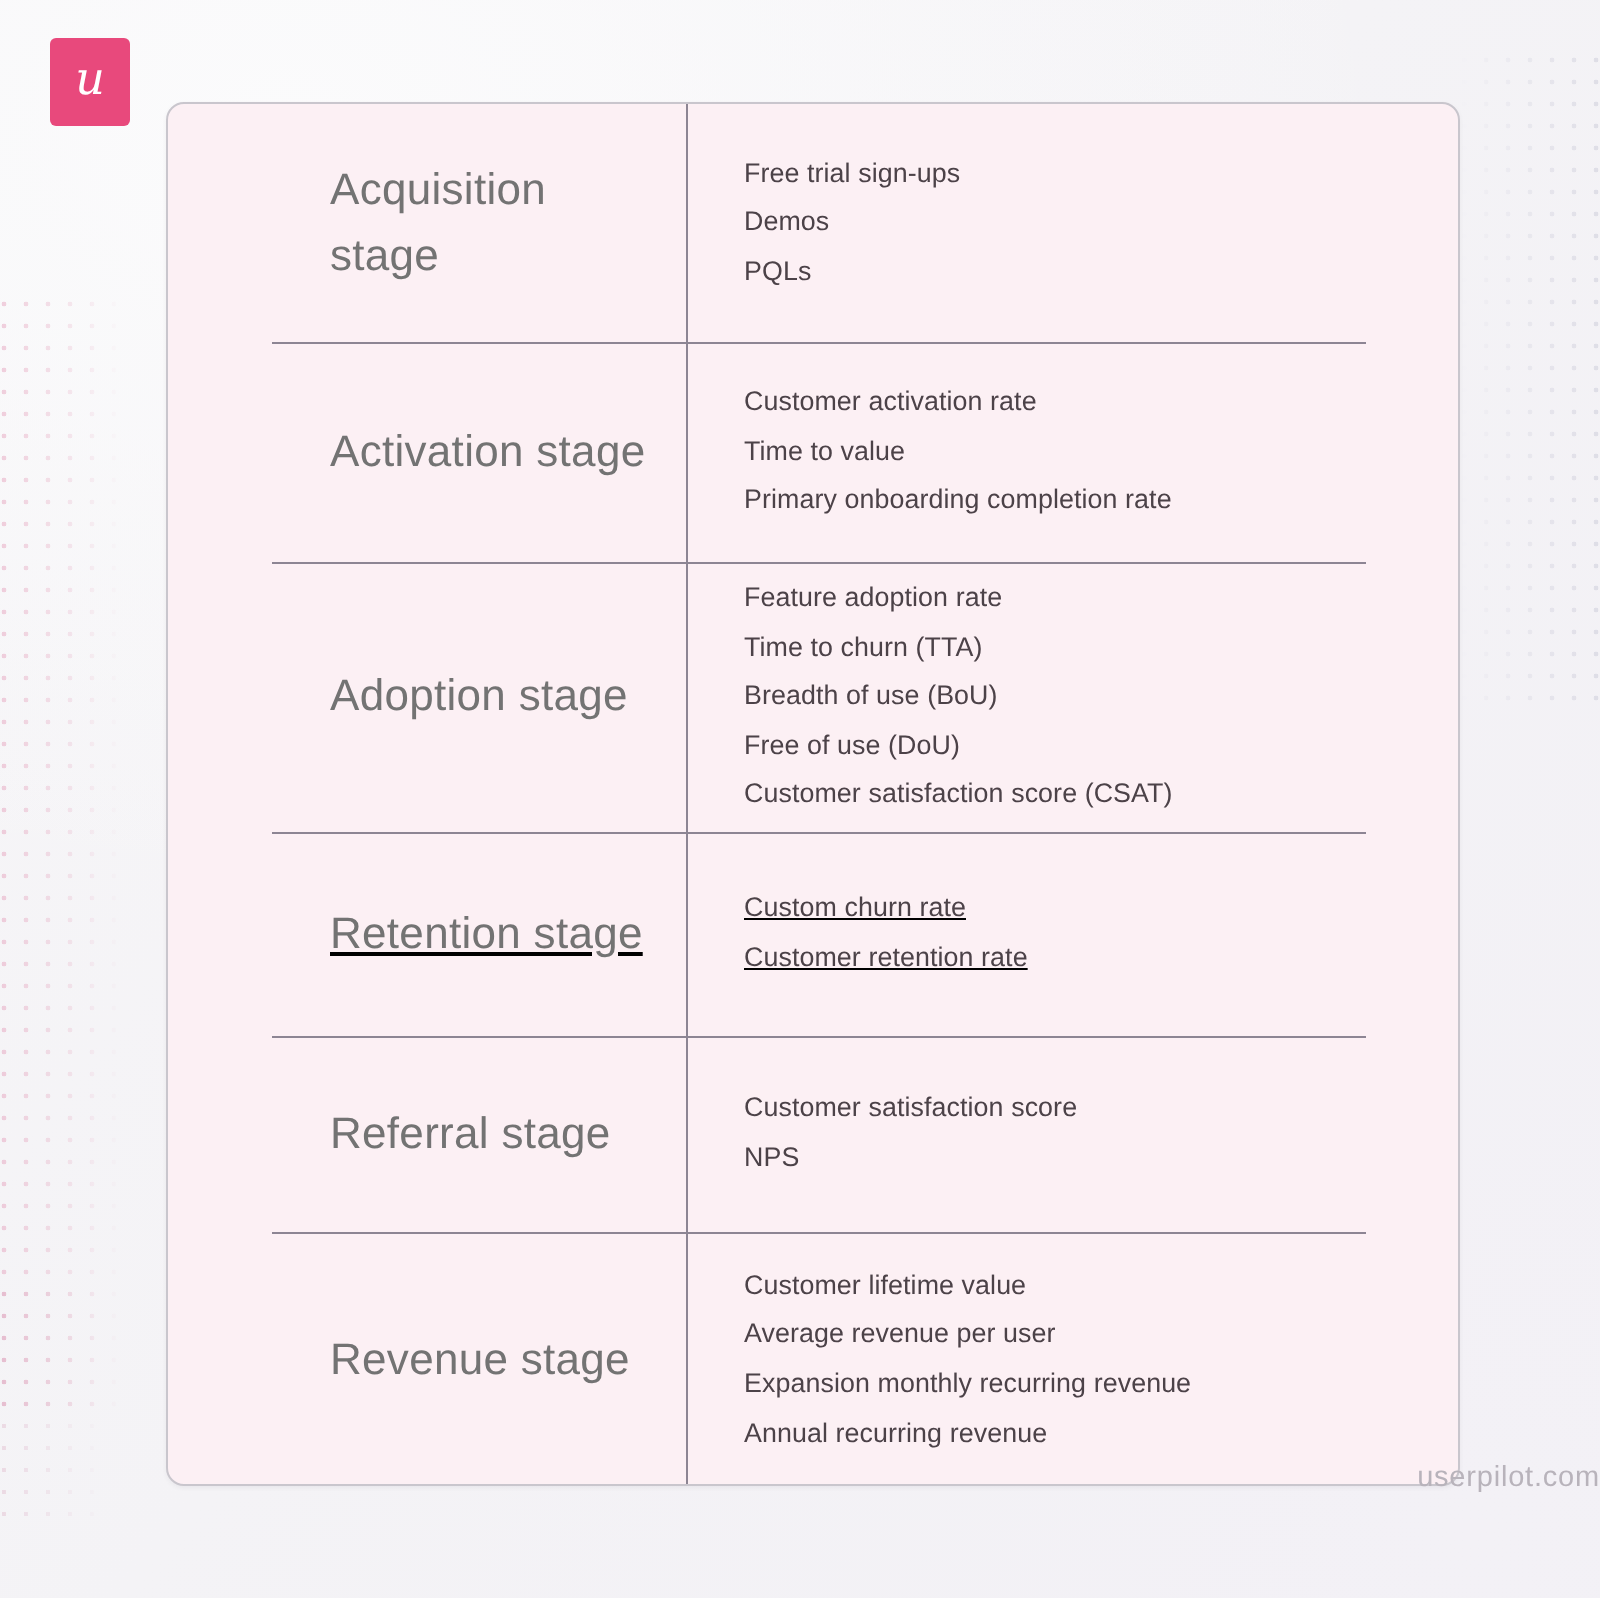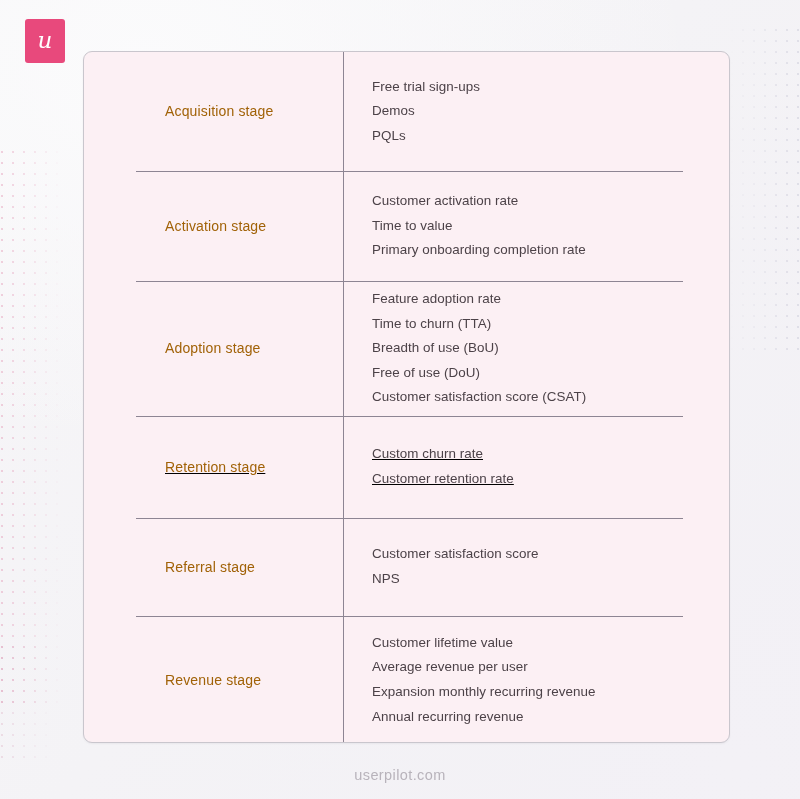--- a/index.html
+++ b/index.html
@@ -148,23 +148,23 @@
   }
 
   .stage-cell {
     width: 260px;
     flex: 0 0 260px;
     padding-left: 81px;
     padding-right: 12px;
   }
 
   .stage-name {
-    font-size: 14px;
+    font-size: 22px;
     line-height: 1.48;
-    color: #a16207;
+    color: #737373;
     font-weight: 400;
     letter-spacing: 0.15px;
     max-width: 8.2em;
   }
 
   .metrics-cell {
     flex: 1 1 auto;
     padding-left: 28px;
     padding-right: 24px;
     padding-top: 2px;
@@ -185,22 +185,22 @@
   .row-2 { height: 135px; }
   .row-3 { height: 102px; text-decoration: underline; }
   .row-4 { height: 98px; }
   .row-5 { height: 128px; }
 
   
   .footer {
     position: absolute;
     left: 0;
     right: 0;
-    top: 766px;
-    text-align: center;
+    top: 730px;
+    text-align: right;
     z-index: 3;
   }
   .footer-text {
     font-size: 14.5px;
     color: #b8b3bb;
     letter-spacing: 0.4px;
   }
 </style>
 </head>
 <body>

